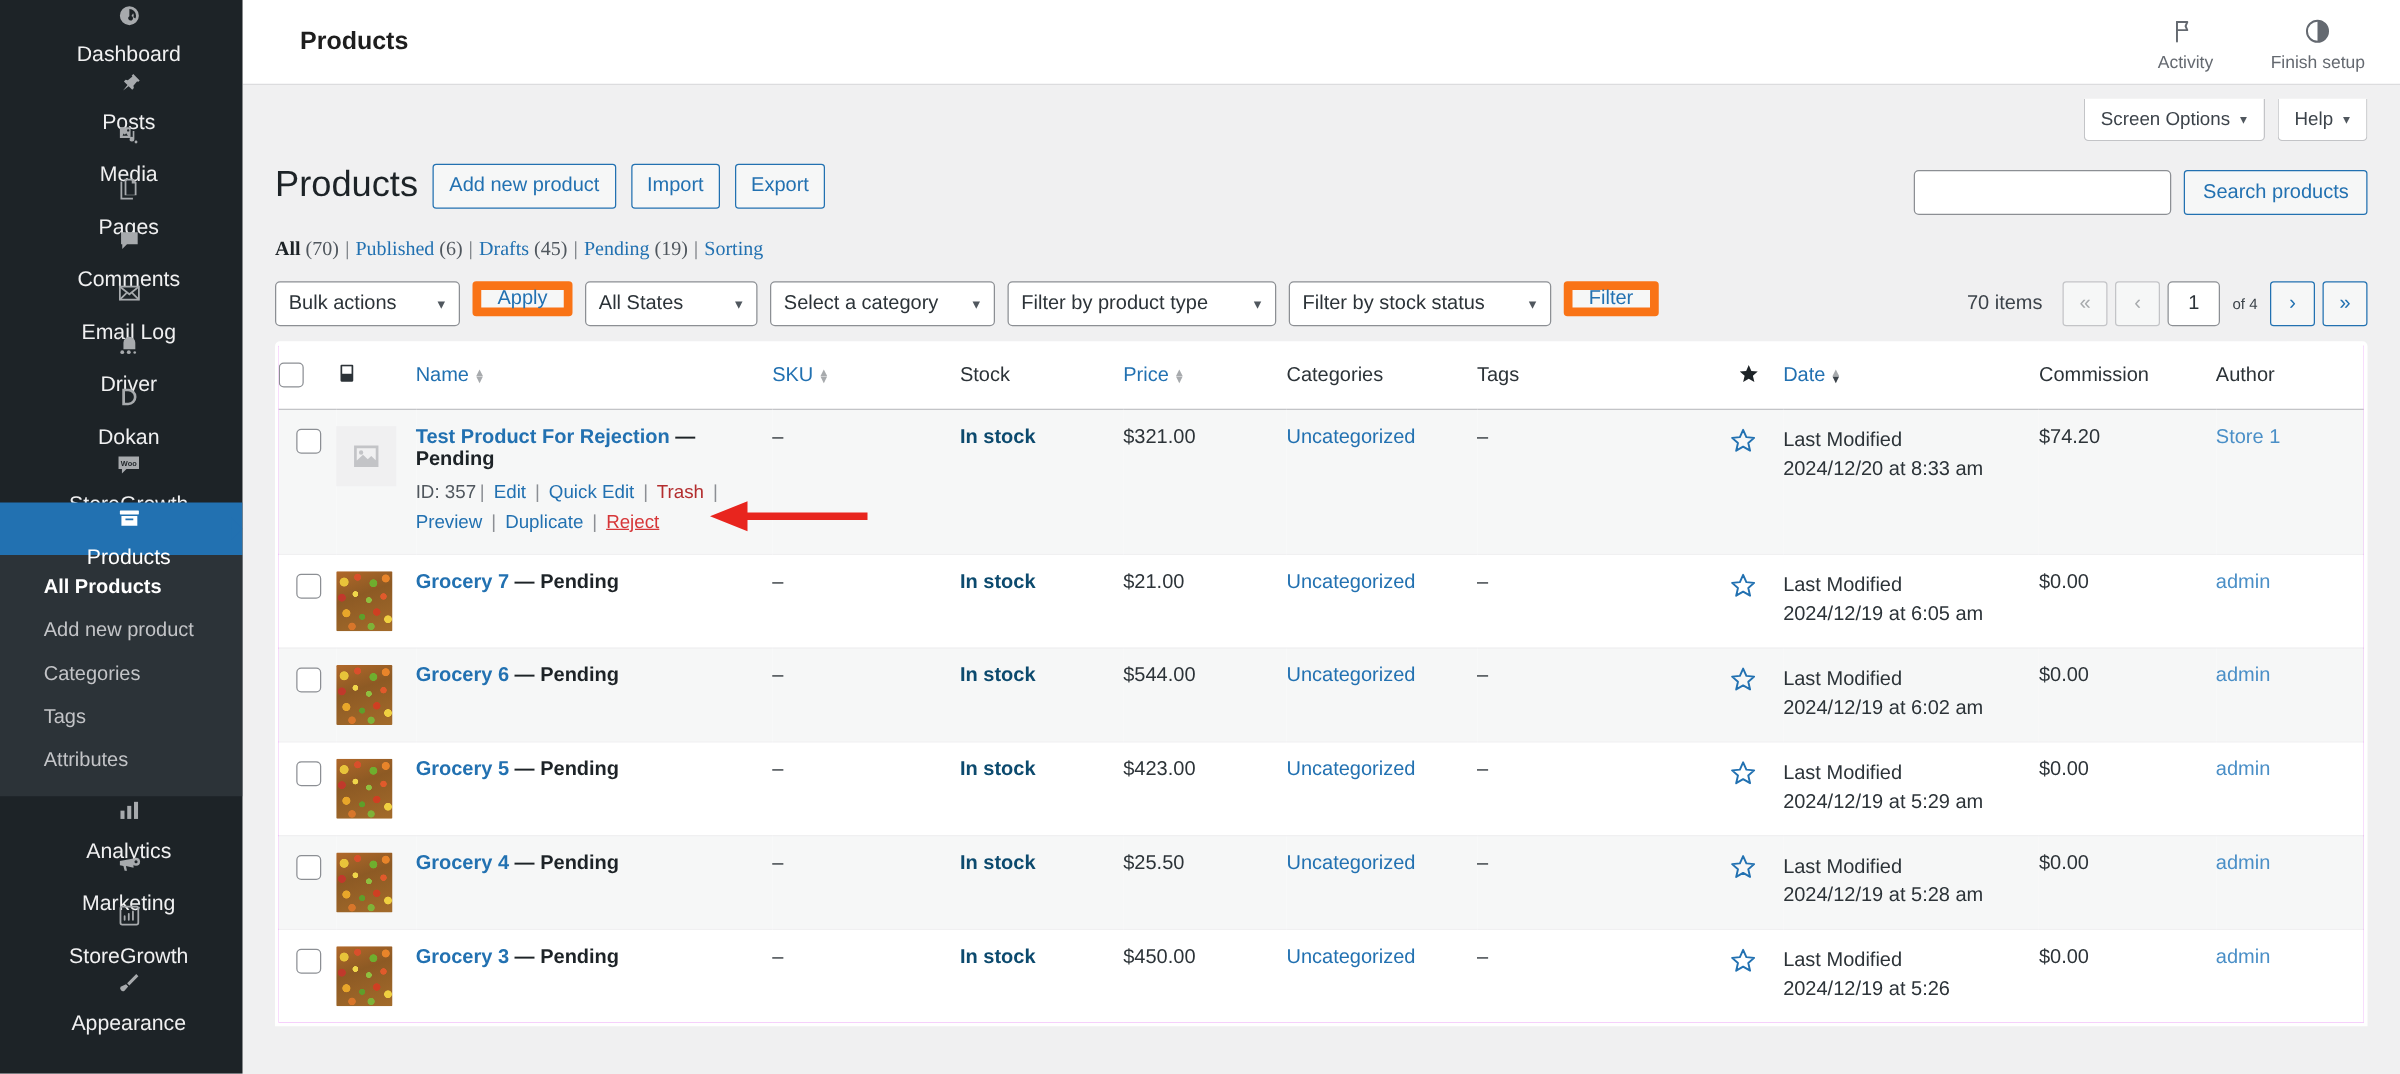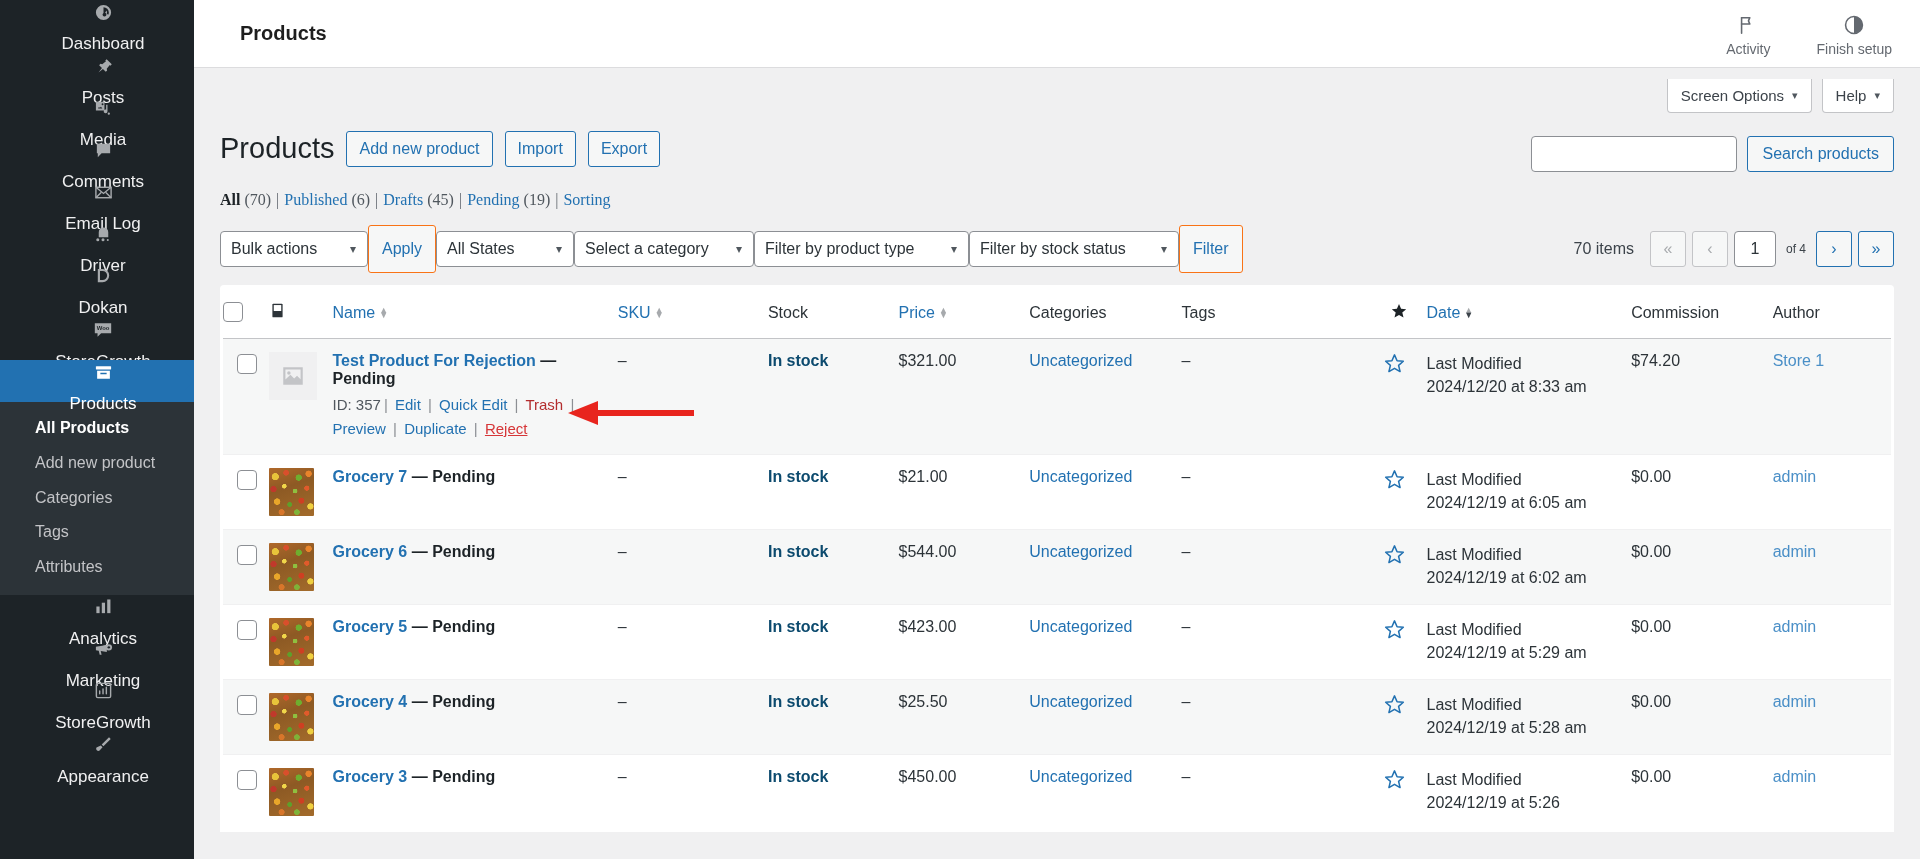--- a/index.html
+++ b/index.html
@@ -97,30 +97,30 @@
   .search-input {
     width: 206px; height: 36px; border: 1px solid #8c8f94; border-radius: 4px;
     background: #fff; font-size: 15px; padding: 0 8px; color: #2c3338;
   }
   .search-btn {
     background: #f6f7f7; border: 1px solid #2271b1; color: #2271b1;
     border-radius: 3px; padding: 0 14px; height: 36px; font-size: 16px;
   }
 
   
-  .tablenav { display: flex; align-items: center; gap: 0; margin-top: 16px; }
+  .tablenav { display: flex; align-items: flex-start; gap: 10px; margin-top: 16px; }
   .wp-select {
     height: 36px; background: #fff; border: 1px solid #8c8f94; border-radius: 4px;
     font-size: 16px; color: #2c3338; padding: 0 36px 0 10px;
     display: inline-flex; align-items: center; position: relative;
   }
   .wp-select .chev { position: absolute; right: 11px; color: #50575e; font-size: 12px; }
   .nav-btn {
-    background: #f6f7f7; border: 1px solid #f97316; color: #2271b1;
-    border-radius: 3px; height: 48px; padding: 0 13px; font-size: 16px;
+    background: #f6f7f7; border: 7px solid #f97316; color: #2271b1;
+    border-radius: 3px; height: 28px; padding: 0 13px; font-size: 16px;
     display: inline-flex; align-items: center;
   }
   .tablenav-right { margin-left: auto; display: flex; align-items: center; gap: 6px; }
   .items-count { font-size: 16px; color: #3c434a; margin-right: 10px; }
   .pg-sq {
     width: 36px; height: 36px; border: 1px solid #c3c4c7; background: #f6f7f7;
     color: #a7aaad; border-radius: 3px; display: flex; align-items: center;
     justify-content: center; font-size: 16px;
   }
   .pg-sq.enabled { border-color: #2271b1; color: #2271b1; }
@@ -220,20 +220,28 @@
           </span>
           <span class="mlabel">Posts</span>
         </div>
         <div class="menu-item">
           <span class="icon-box">
             <svg width="19" height="19" viewBox="0 0 20 20" fill="currentColor">
               <path d="M2 3h9v9H2V3zm2.3 7h4.5L7.3 8.1 6.2 9.3 5.1 8.3 4.3 10zM9 4.6a1 1 0 1 0 0 2 1 1 0 0 0 0-2zM13 6h1.2v7a2 2 0 1 1-1.4-1.9V6zM15.6 14.2a1.2 1.2 0 1 0 0 2.4 1.2 1.2 0 0 0 0-2.4z"></path>
             </svg>
           </span>
           <span class="mlabel">Media</span>
+        </div>
+        <div class="menu-item">
+          <span class="icon-box">
+            <svg width="19" height="19" viewBox="0 0 20 20" fill="currentColor">
+              <path d="M6 2h7l3 3v11H6V2zm1.5 1.5v12h7V6h-2.5V3.5H7.5zM4 4.5V18h9v1.5H2.5V4.5H4z"></path>
+            </svg>
+          </span>
+          <span class="mlabel">Pages</span>
         </div>
         <div class="menu-item">
           <span class="icon-box">
             <svg width="19" height="19" viewBox="0 0 20 20" fill="currentColor">
               <path d="M3 3h14v10H8l-4 4v-4H3V3z"></path>
             </svg>
           </span>
           <span class="mlabel">Comments</span>
         </div>
         <div class="menu-item">

